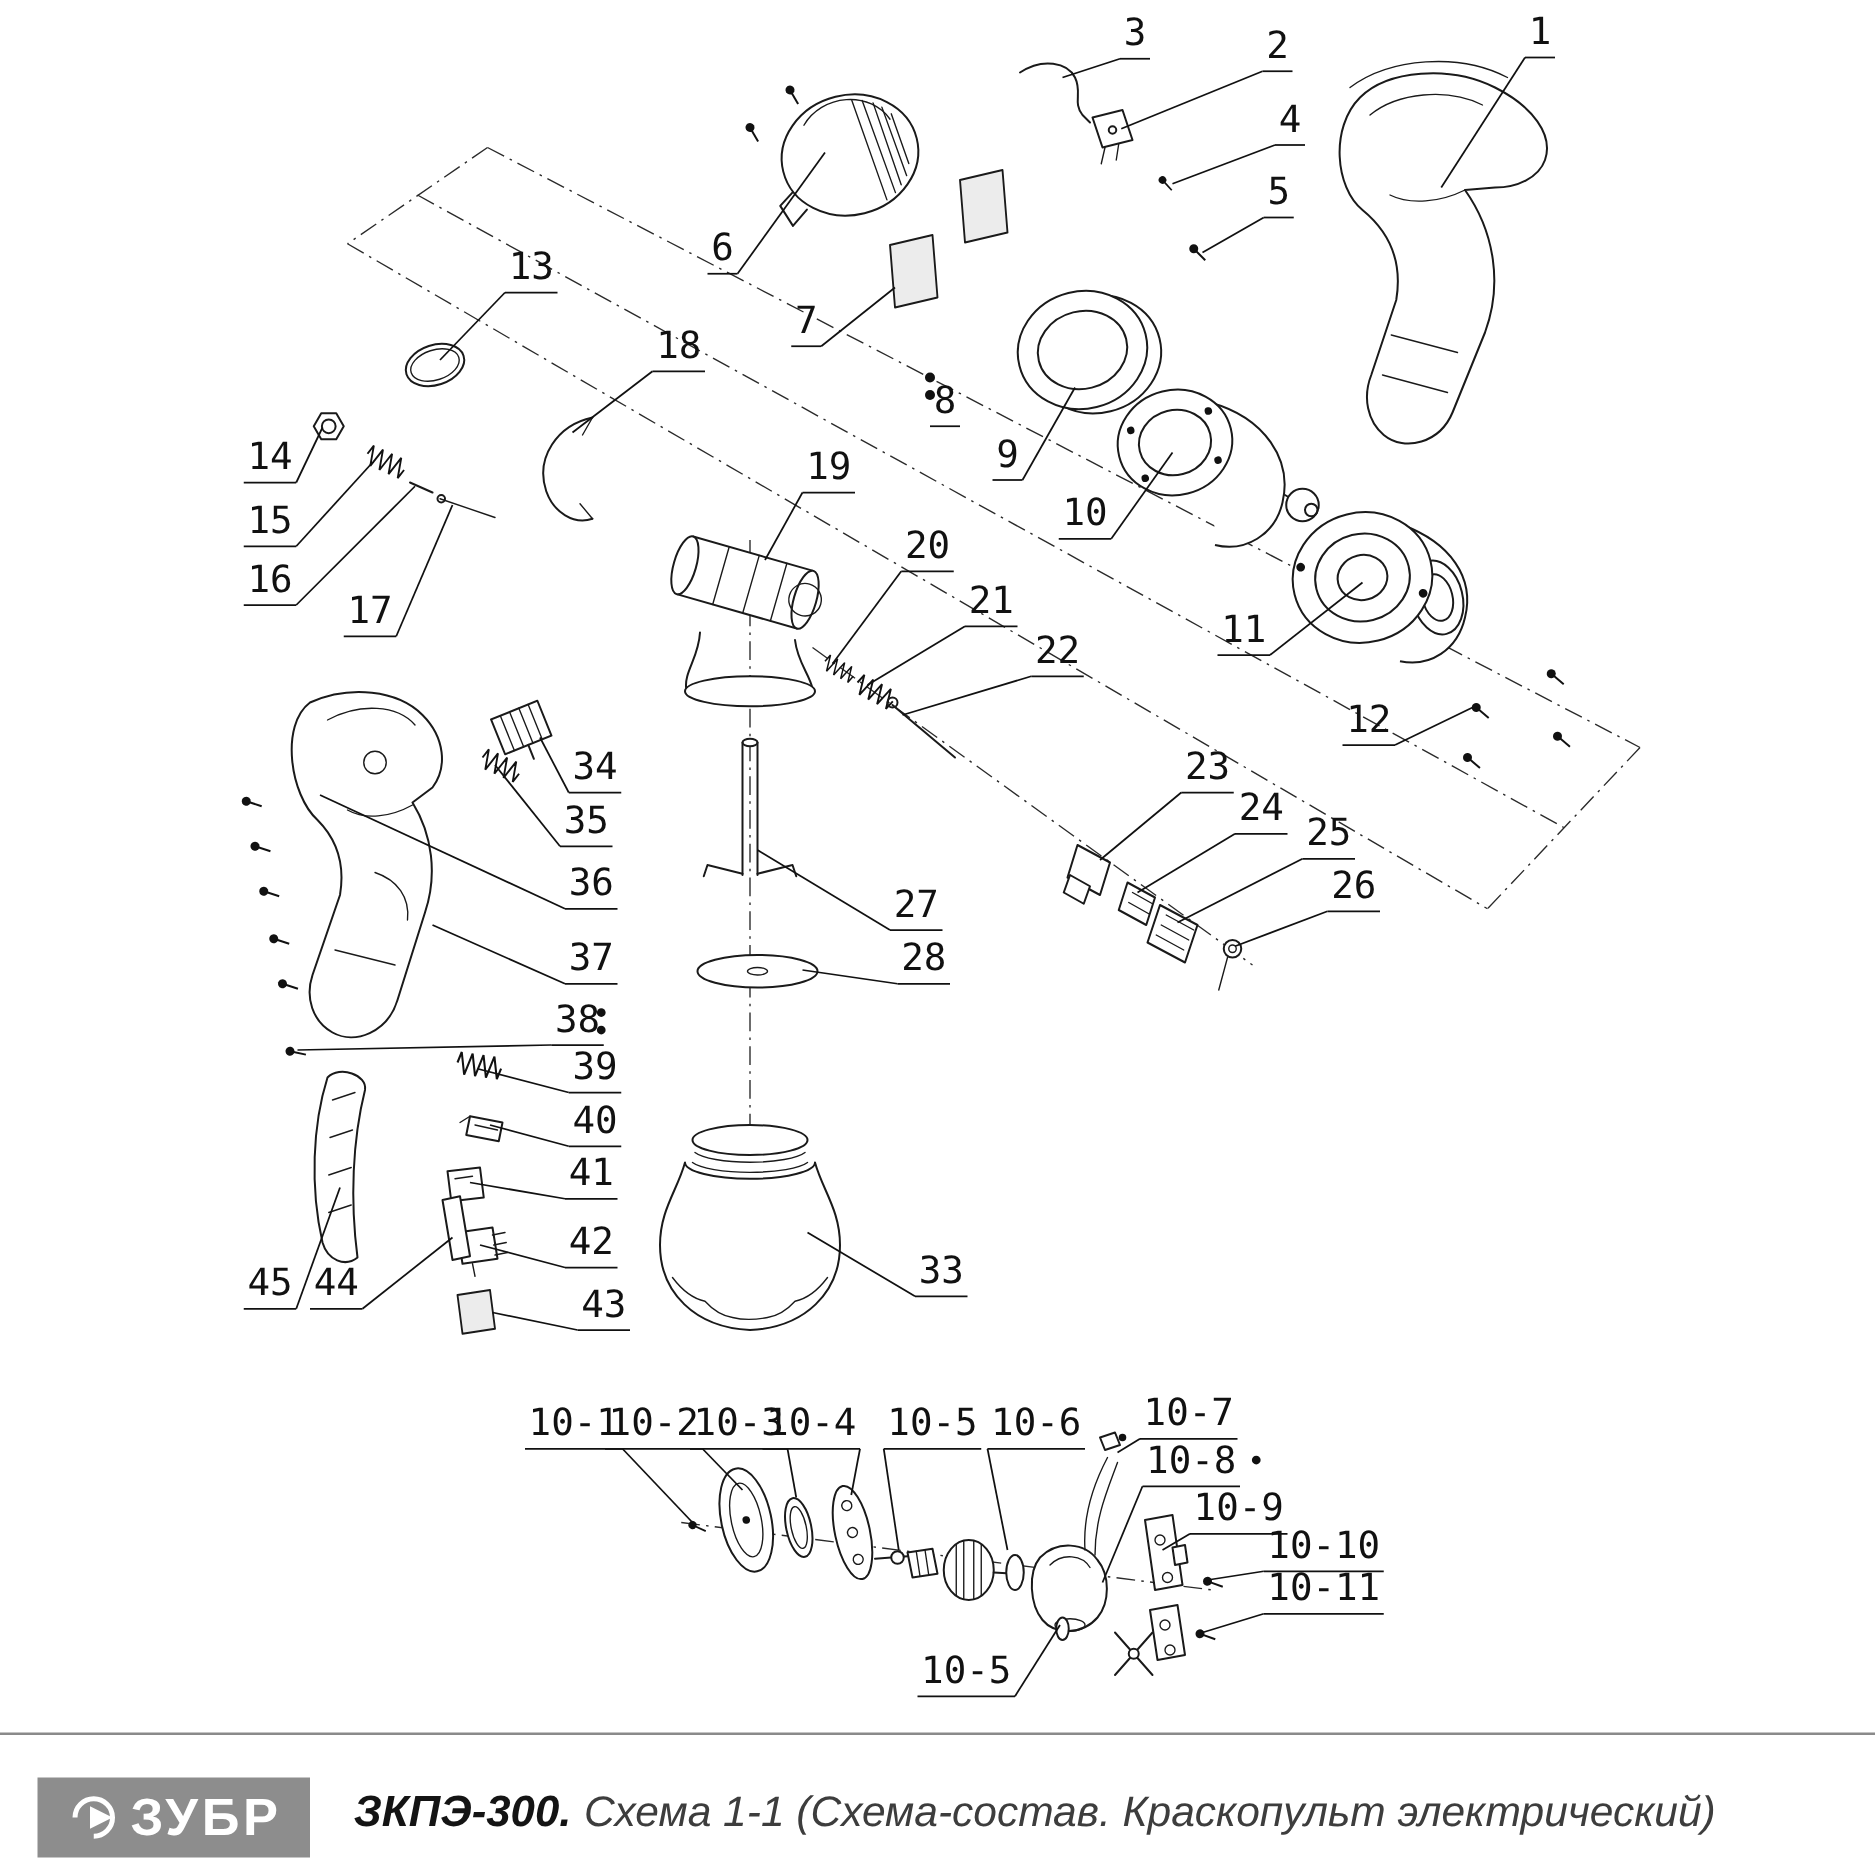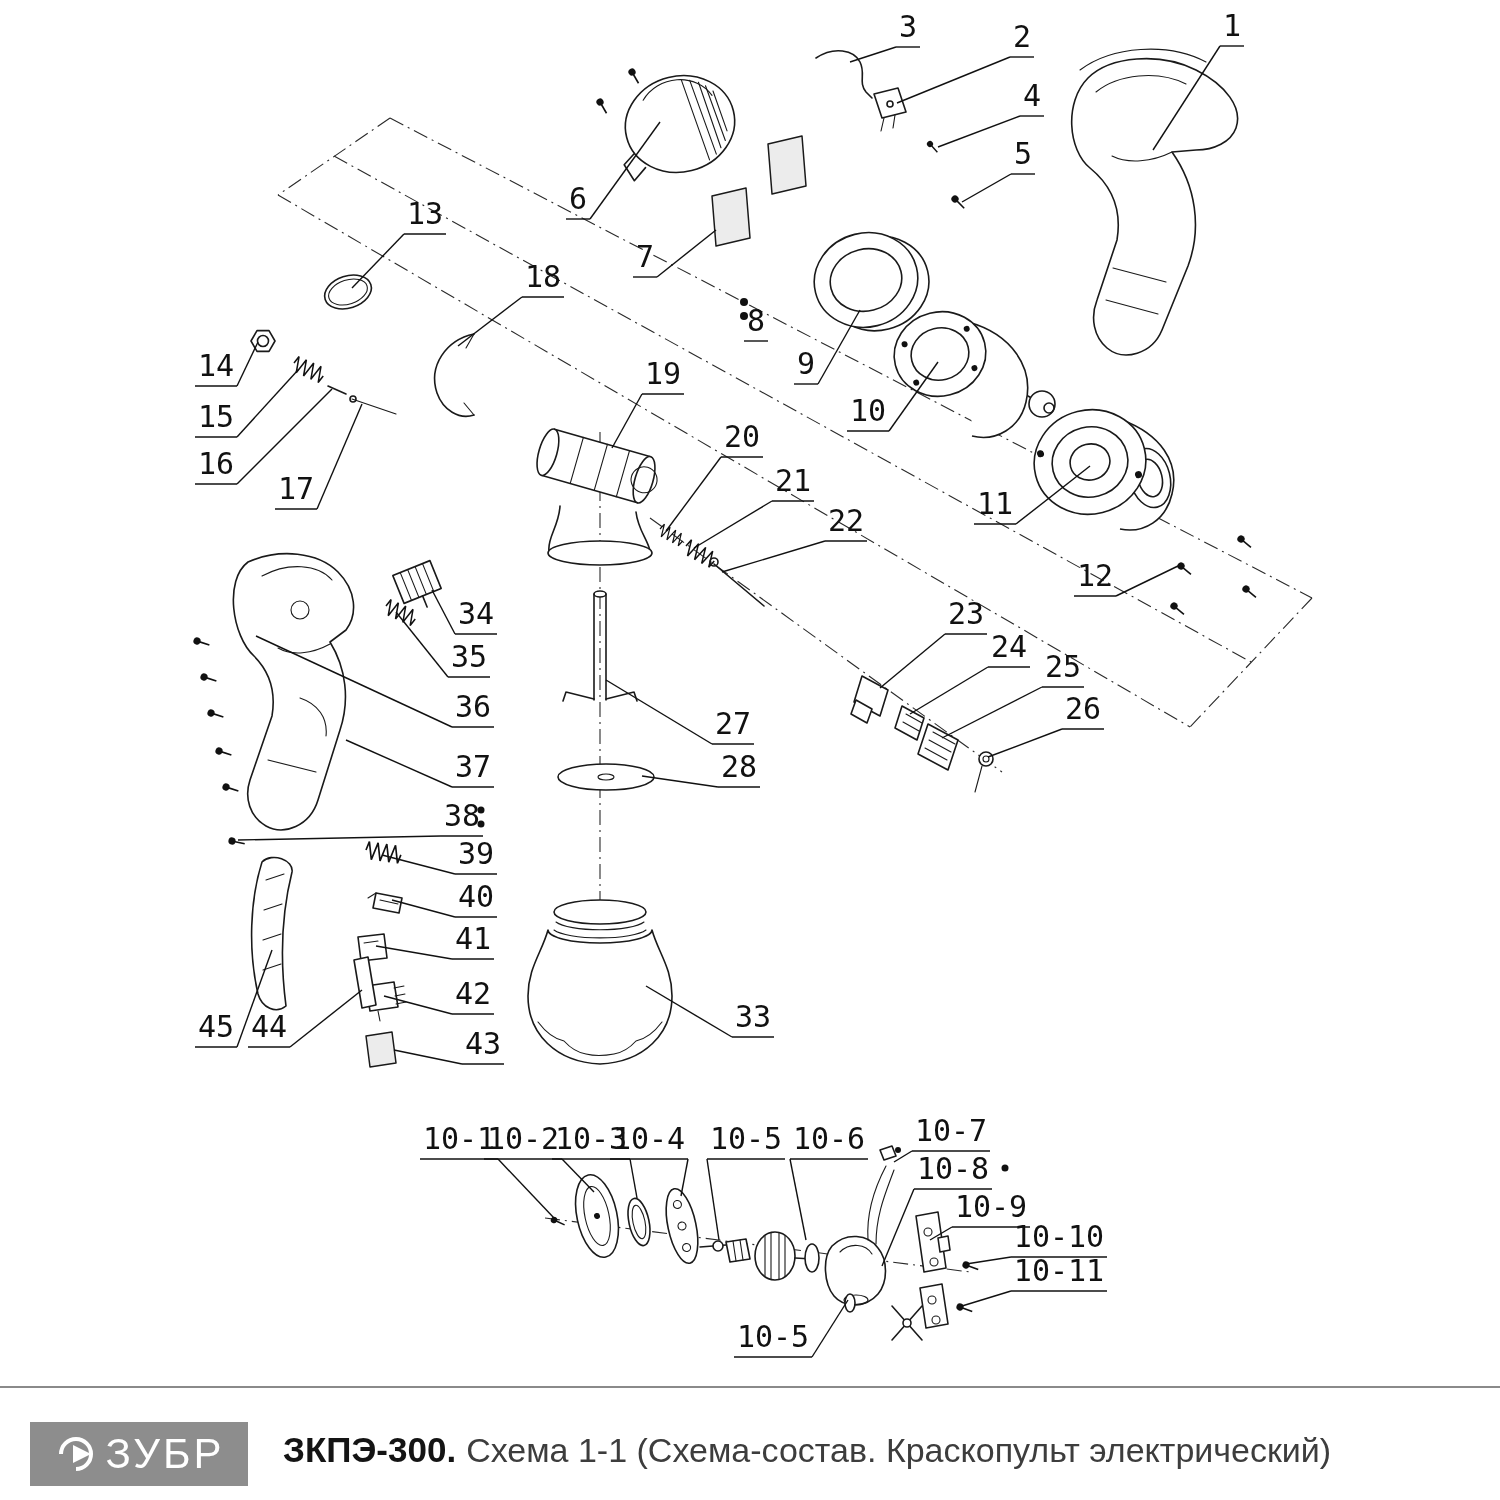--- a/index.html
+++ b/index.html
@@ -16,23 +16,23 @@
   .dash{fill:none;stroke:#2a2a2a;stroke-width:1.1;stroke-dasharray:15 5 2 5;}
   .callout-label{font-family:"DejaVu Sans Mono",monospace;font-size:30px;fill:#111;
                  text-anchor:middle;dominant-baseline:middle;}
   .leader{stroke:#111;stroke-width:1.4;fill:none;}
 
   
   .footer{position:absolute;left:0;top:1386px;width:1500px;height:114px;background:#fff;}
   .footer-rule{position:absolute;left:0;top:0;width:1500px;height:2px;background:#8a8a8a;}
   .logo{position:absolute;left:30px;top:36px;width:218px;height:64px;background:#8d8d8d;
         display:flex;align-items:center;justify-content:center;gap:8px;}
-  .logo-text{color:#ffffff;font-weight:normal;font-size:42px;letter-spacing:3px;
+  .logo-text{color:#ffffff;font-weight:bold;font-size:42px;letter-spacing:3px;
              font-family:"Liberation Sans",sans-serif;}
-  .caption{position:absolute;left:283px;top:44px;font-size:34px;color:#3d3d3d;white-space:nowrap;}
+  .caption{position:absolute;left:283px;top:44px;font-size:34px;color:#3d3d3d;white-space:nowrap;font-style:italic;}
   .caption .model{font-weight:bold;color:#141414;font-size:35px;margin-right:10px;}
 </style>
 </head>
 <body>
 
 <div class="page">
 
   <svg class="diagram" width="1500" height="1386" viewBox="0 0 1500 1386">
 
     <defs>

